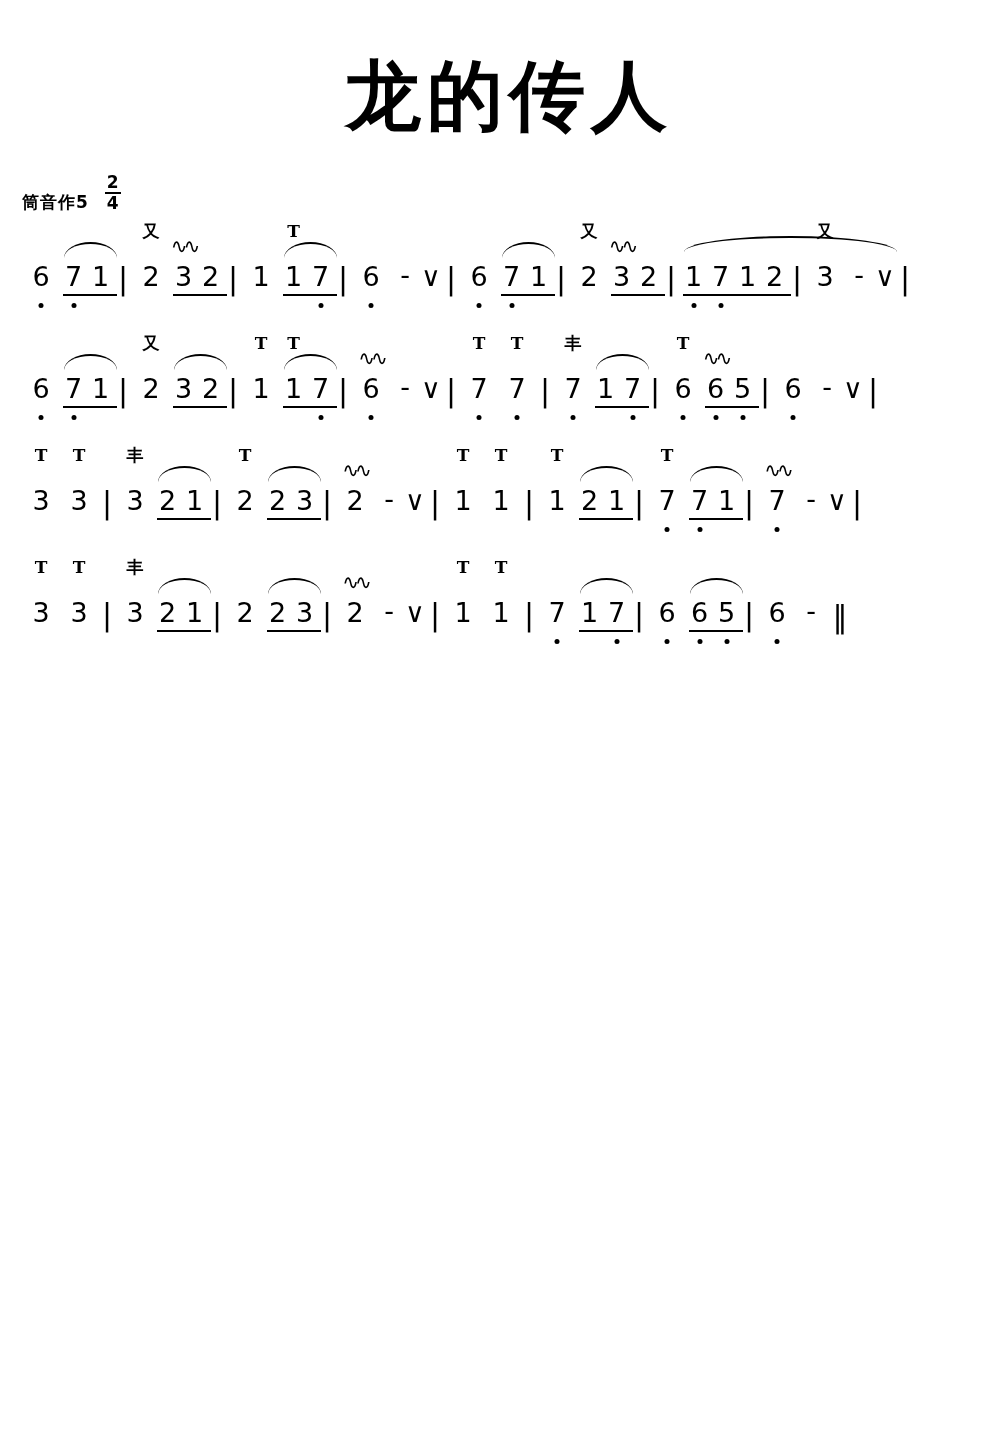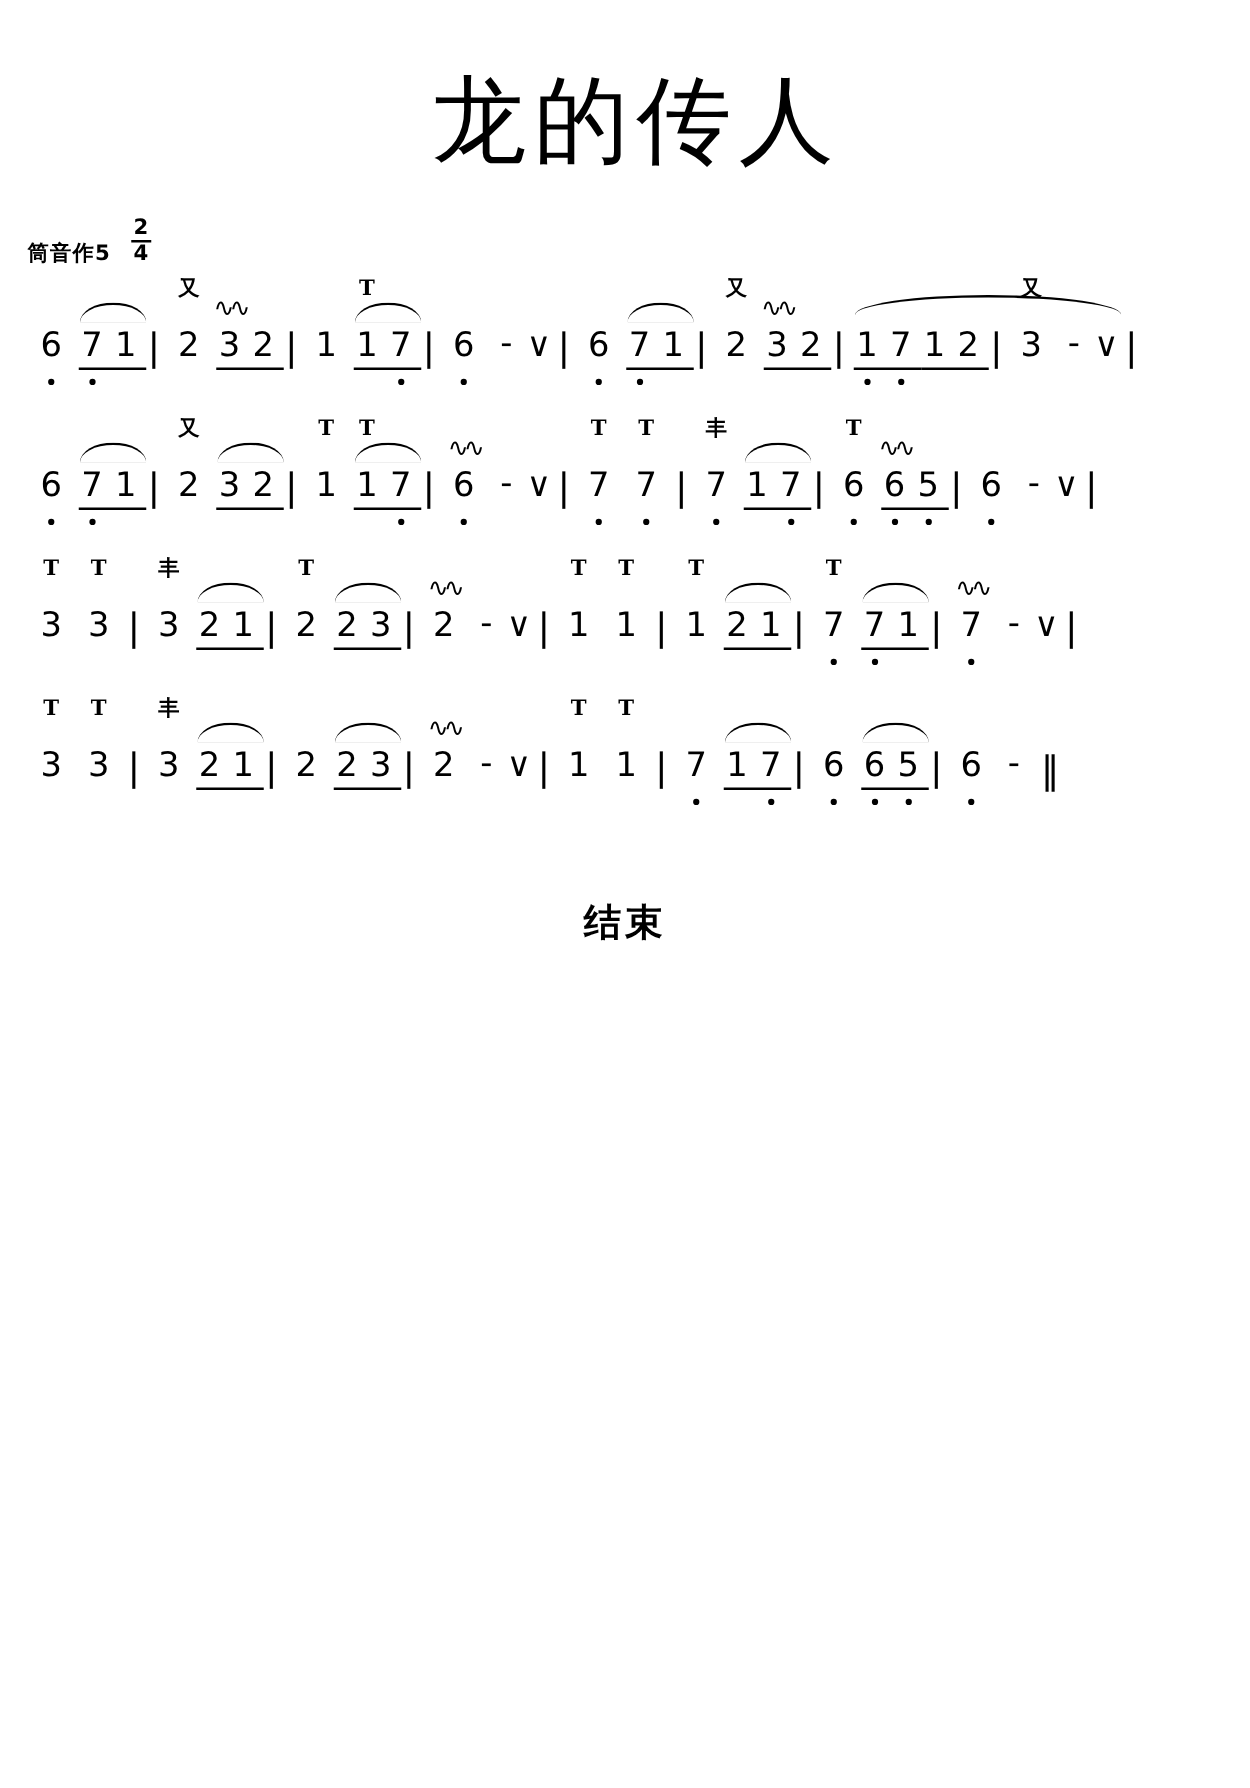--- a/index.html
+++ b/index.html
@@ -16,21 +16,21 @@
     overflow: hidden;
   }
   .sheet {
     position: relative;
     width: 1000px;
     height: 1430px;
   }
   .title {
     text-align: center;
     font-size: 76px;
-    font-weight: 400;
+    font-weight: 700;
     letter-spacing: 6px;
     margin-top: 58px;
     line-height: 1.0;
     font-family: "DejaVu Sans", "Liberation Sans", sans-serif;
     padding-left: 18px;
   }
   .subtitle {
     text-align: center;
     font-size: 30px;
     font-weight: 600;
@@ -194,14 +194,13 @@
         <div class="notes"><span class="tok" style="width: 38px;"><span class="glyph">6</span><span class="dot-low"></span></span><span class="tok" style="width: 27px;"><span class="glyph">7</span><span class="dot-low"></span><span class="beam" style="right: -30px;"></span><span class="slur" style="right: -30px;"></span></span><span class="tok" style="width: 27px;"><span class="glyph">1</span></span><span class="tok bar" style="width: 18px;"><span class="glyph">|</span></span><span class="tok" style="width: 38px;"><span class="glyph">2</span><span class="artic">又</span></span><span class="tok" style="width: 27px;"><span class="glyph">3</span><span class="beam" style="right: -30px;"></span><span class="slur" style="right: -30px;"></span></span><span class="tok" style="width: 27px;"><span class="glyph">2</span></span><span class="tok bar" style="width: 18px;"><span class="glyph">|</span></span><span class="tok" style="width: 38px;"><span class="glyph">1</span><span class="artic">T</span></span><span class="tok" style="width: 27px;"><span class="glyph">1</span><span class="artic">T</span><span class="beam" style="right: -30px;"></span><span class="slur" style="right: -30px;"></span></span><span class="tok" style="width: 27px;"><span class="glyph">7</span><span class="dot-low"></span></span><span class="tok bar" style="width: 18px;"><span class="glyph">|</span></span><span class="tok" style="width: 38px;"><span class="glyph">6</span><span class="dot-low"></span><span class="mord">∿∿</span></span><span class="tok dash" style="width: 30px;"><span class="glyph">-</span></span><span class="tok" style="width: 22px;"><span class="glyph">∨</span></span><span class="tok bar" style="width: 18px;"><span class="glyph">|</span></span><span class="tok" style="width: 38px;"><span class="glyph">7</span><span class="dot-low"></span><span class="artic">T</span></span><span class="tok" style="width: 38px;"><span class="glyph">7</span><span class="dot-low"></span><span class="artic">T</span></span><span class="tok bar" style="width: 18px;"><span class="glyph">|</span></span><span class="tok" style="width: 38px;"><span class="glyph">7</span><span class="dot-low"></span><span class="artic">丰</span></span><span class="tok" style="width: 27px;"><span class="glyph">1</span><span class="beam" style="right: -30px;"></span><span class="slur" style="right: -30px;"></span></span><span class="tok" style="width: 27px;"><span class="glyph">7</span><span class="dot-low"></span></span><span class="tok bar" style="width: 18px;"><span class="glyph">|</span></span><span class="tok" style="width: 38px;"><span class="glyph">6</span><span class="dot-low"></span><span class="artic">T</span></span><span class="tok" style="width: 27px;"><span class="glyph">6</span><span class="dot-low"></span><span class="mord">∿∿</span><span class="beam" style="right: -30px;"></span></span><span class="tok" style="width: 27px;"><span class="glyph">5</span><span class="dot-low"></span></span><span class="tok bar" style="width: 18px;"><span class="glyph">|</span></span><span class="tok" style="width: 38px;"><span class="glyph">6</span><span class="dot-low"></span></span><span class="tok dash" style="width: 30px;"><span class="glyph">-</span></span><span class="tok" style="width: 22px;"><span class="glyph">∨</span></span><span class="tok bar" style="width: 18px;"><span class="glyph">|</span></span></div>
       </div>
       <div class="system">
         <div class="notes"><span class="tok" style="width: 38px;"><span class="glyph">3</span><span class="artic">T</span></span><span class="tok" style="width: 38px;"><span class="glyph">3</span><span class="artic">T</span></span><span class="tok bar" style="width: 18px;"><span class="glyph">|</span></span><span class="tok" style="width: 38px;"><span class="glyph">3</span><span class="artic">丰</span></span><span class="tok" style="width: 27px;"><span class="glyph">2</span><span class="beam" style="right: -30px;"></span><span class="slur" style="right: -30px;"></span></span><span class="tok" style="width: 27px;"><span class="glyph">1</span></span><span class="tok bar" style="width: 18px;"><span class="glyph">|</span></span><span class="tok" style="width: 38px;"><span class="glyph">2</span><span class="artic">T</span></span><span class="tok" style="width: 27px;"><span class="glyph">2</span><span class="beam" style="right: -30px;"></span><span class="slur" style="right: -30px;"></span></span><span class="tok" style="width: 27px;"><span class="glyph">3</span></span><span class="tok bar" style="width: 18px;"><span class="glyph">|</span></span><span class="tok" style="width: 38px;"><span class="glyph">2</span><span class="mord">∿∿</span></span><span class="tok dash" style="width: 30px;"><span class="glyph">-</span></span><span class="tok" style="width: 22px;"><span class="glyph">∨</span></span><span class="tok bar" style="width: 18px;"><span class="glyph">|</span></span><span class="tok" style="width: 38px;"><span class="glyph">1</span><span class="artic">T</span></span><span class="tok" style="width: 38px;"><span class="glyph">1</span><span class="artic">T</span></span><span class="tok bar" style="width: 18px;"><span class="glyph">|</span></span><span class="tok" style="width: 38px;"><span class="glyph">1</span><span class="artic">T</span></span><span class="tok" style="width: 27px;"><span class="glyph">2</span><span class="beam" style="right: -30px;"></span><span class="slur" style="right: -30px;"></span></span><span class="tok" style="width: 27px;"><span class="glyph">1</span></span><span class="tok bar" style="width: 18px;"><span class="glyph">|</span></span><span class="tok" style="width: 38px;"><span class="glyph">7</span><span class="dot-low"></span><span class="artic">T</span></span><span class="tok" style="width: 27px;"><span class="glyph">7</span><span class="dot-low"></span><span class="beam" style="right: -30px;"></span><span class="slur" style="right: -30px;"></span></span><span class="tok" style="width: 27px;"><span class="glyph">1</span></span><span class="tok bar" style="width: 18px;"><span class="glyph">|</span></span><span class="tok" style="width: 38px;"><span class="glyph">7</span><span class="dot-low"></span><span class="mord">∿∿</span></span><span class="tok dash" style="width: 30px;"><span class="glyph">-</span></span><span class="tok" style="width: 22px;"><span class="glyph">∨</span></span><span class="tok bar" style="width: 18px;"><span class="glyph">|</span></span></div>
       </div>
       <div class="system">
         <div class="notes"><span class="tok" style="width: 38px;"><span class="glyph">3</span><span class="artic">T</span></span><span class="tok" style="width: 38px;"><span class="glyph">3</span><span class="artic">T</span></span><span class="tok bar" style="width: 18px;"><span class="glyph">|</span></span><span class="tok" style="width: 38px;"><span class="glyph">3</span><span class="artic">丰</span></span><span class="tok" style="width: 27px;"><span class="glyph">2</span><span class="beam" style="right: -30px;"></span><span class="slur" style="right: -30px;"></span></span><span class="tok" style="width: 27px;"><span class="glyph">1</span></span><span class="tok bar" style="width: 18px;"><span class="glyph">|</span></span><span class="tok" style="width: 38px;"><span class="glyph">2</span></span><span class="tok" style="width: 27px;"><span class="glyph">2</span><span class="beam" style="right: -30px;"></span><span class="slur" style="right: -30px;"></span></span><span class="tok" style="width: 27px;"><span class="glyph">3</span></span><span class="tok bar" style="width: 18px;"><span class="glyph">|</span></span><span class="tok" style="width: 38px;"><span class="glyph">2</span><span class="mord">∿∿</span></span><span class="tok dash" style="width: 30px;"><span class="glyph">-</span></span><span class="tok" style="width: 22px;"><span class="glyph">∨</span></span><span class="tok bar" style="width: 18px;"><span class="glyph">|</span></span><span class="tok" style="width: 38px;"><span class="glyph">1</span><span class="artic">T</span></span><span class="tok" style="width: 38px;"><span class="glyph">1</span><span class="artic">T</span></span><span class="tok bar" style="width: 18px;"><span class="glyph">|</span></span><span class="tok" style="width: 38px;"><span class="glyph">7</span><span class="dot-low"></span></span><span class="tok" style="width: 27px;"><span class="glyph">1</span><span class="beam" style="right: -30px;"></span><span class="slur" style="right: -30px;"></span></span><span class="tok" style="width: 27px;"><span class="glyph">7</span><span class="dot-low"></span></span><span class="tok bar" style="width: 18px;"><span class="glyph">|</span></span><span class="tok" style="width: 38px;"><span class="glyph">6</span><span class="dot-low"></span></span><span class="tok" style="width: 27px;"><span class="glyph">6</span><span class="dot-low"></span><span class="beam" style="right: -30px;"></span><span class="slur" style="right: -30px;"></span></span><span class="tok" style="width: 27px;"><span class="glyph">5</span><span class="dot-low"></span></span><span class="tok bar" style="width: 18px;"><span class="glyph">|</span></span><span class="tok" style="width: 38px;"><span class="glyph">6</span><span class="dot-low"></span></span><span class="tok dash" style="width: 30px;"><span class="glyph">-</span></span><span class="tok bar final" style="width: 26px;"><span class="glyph">‖</span></span></div>
       </div>
     </div>
 
-  <div class="ending">结束</div>
 </div>
 
 </body></html>

